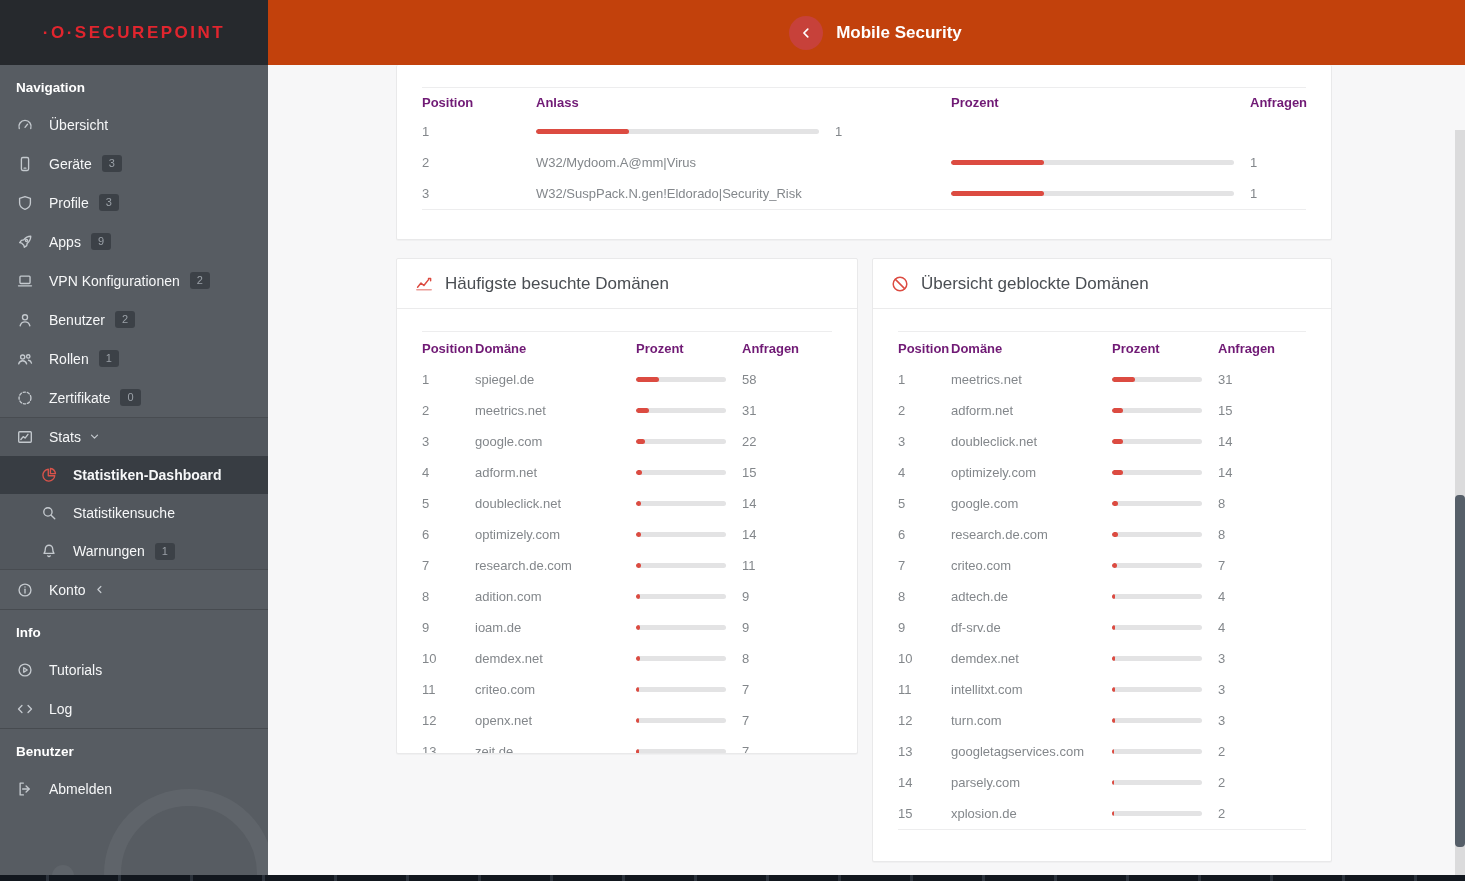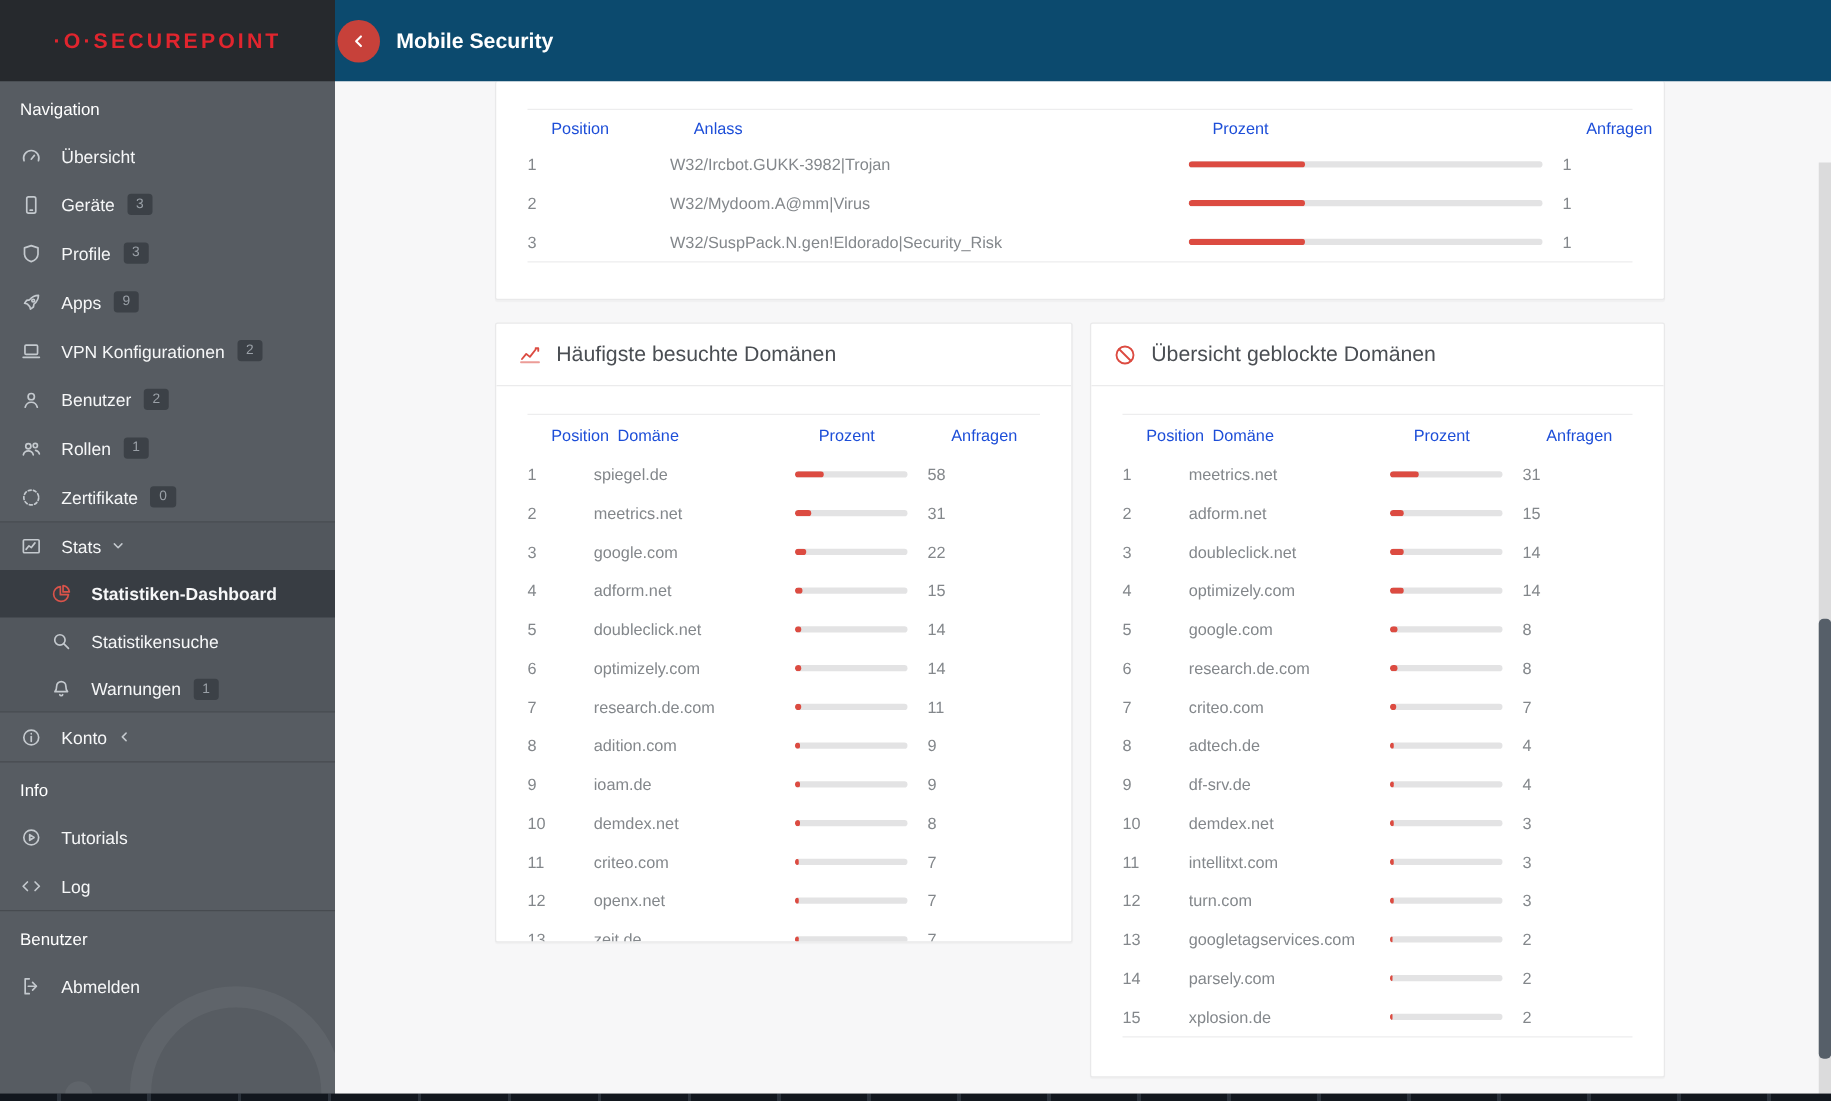--- a/index.html
+++ b/index.html
@@ -7,21 +7,21 @@
   body {
     width:1465px; height:881px; overflow:hidden; position:relative;
     font-family:"Liberation Sans", sans-serif; background:#f7f7f8;
   }
   
   .sidebar { position:absolute; left:0; top:0; width:268px; height:881px;
     background:#575c62; z-index:5; overflow:hidden; }
   .logo { height:65px; background:#26292d; display:flex; align-items:center;
     justify-content:center; color:#e1252e; font-weight:bold; font-size:17px;
     letter-spacing:2.5px; cursor:pointer; }
-  .nav-label { padding:13px 16px 7px; color:#ffffff; font-weight:normal;
+  .nav-label { padding:13px 16px 7px; color:#ffffff; font-weight:bold;
     font-size:13.5px; line-height:20px; }
   .item { height:39px; display:flex; align-items:center; padding:0 16px;
     color:#f6f7f8; font-size:14px; cursor:pointer; position:relative; }
   .item .icn { width:20px; height:18px; margin-right:13px; display:flex;
     align-items:center; color:#c4c9ce; flex:none; }
   .item .lbl { white-space:nowrap; }
   .item.group-head, .item.sub { background:rgba(0,0,0,0.05); }
   .item.group-head { box-shadow: inset 0 1px 0 rgba(0,0,0,0.12); }
   .item.sub { height:38px; padding-left:40px; }
   .item.sub-last { box-shadow: inset 0 -1px 0 rgba(0,0,0,0.12); }
@@ -30,40 +30,40 @@
   .badge { margin-left:10px; background:#3c4147; color:#9aa0a7; font-size:11px;
     padding:2px 7px; border-radius:3px; line-height:13px; flex:none; }
   .chev { margin-left:8px; color:#c4c9ce; display:flex; }
   .sb-divider { height:1px; background:rgba(0,0,0,0.18); }
   .watermark { position:absolute; left:104px; bottom:-78px; width:170px; height:170px;
     border-radius:50%; border:17px solid rgba(255,255,255,0.05); }
   .watermark2 { position:absolute; left:52px; bottom:-6px; width:22px; height:22px;
     border-radius:50%; background:rgba(255,255,255,0.05); }
   
   .topbar { position:absolute; left:268px; top:0; right:0; height:65px;
-    background:#0c4a6e; display:flex; align-items:center; padding-left:2px; z-index:4; }
+    background:#c2410c; display:flex; align-items:center; padding-left:18px; z-index:4;justify-content:center; }
   .back-btn { width:34px; height:34px; border-radius:50%; background:#c7413a;
     display:flex; align-items:center; justify-content:center; margin-right:13px;
     cursor:pointer; color:#fff; flex:none; }
   .topbar h1 { color:#fff; font-size:17px; font-weight:bold; margin:0; }
   
   .content { position:absolute; left:268px; top:65px; right:0; bottom:0;
     background:#f7f7f8; overflow:hidden; }
   .card { position:absolute; background:#fff; border:1px solid #e9e9ea;
     border-radius:2px; box-shadow:0 1px 1px rgba(0,0,0,0.03); overflow:hidden; }
   .card-top   { left:128px; top:0;     width:936px; height:175px; border-top:none; }
   .card-left  { left:128px; top:193px; width:462px; height:496px; }
   .card-right { left:604px; top:193px; width:460px; height:604px; }
   .card-header { height:50px; border-bottom:1px solid #ebebec; display:flex;
     align-items:center; padding:0 17px; font-size:17px; color:#4a4e53; }
   .card-header .icn { margin-right:11px; color:#dc4b41; display:flex; }
   .card-body { padding:0 25px; }
   .dtable { margin-top:22px; border-top:1px solid #ededee; border-bottom:1px solid #ededee; }
-  .thead { display:flex; align-items:center; height:32px; font-weight:normal;
-    font-size:13px; color:#1d4ed8;margin-left:19px; }
+  .thead { display:flex; align-items:center; height:32px; font-weight:bold;
+    font-size:13px; color:#701a75; }
   .card-top .thead { height:28px; }
   .trow { display:flex; align-items:center; height:31px; font-size:13px; color:#83878b; }
   
   .c-pos { width:53px; flex:none; }
   .c-dom { width:161px; flex:none; white-space:nowrap; overflow:visible; }
   .c-bar { width:90px; flex:none; margin-right:16px; }
   .c-req { flex:1; }
   
   .t-pos { width:114px; flex:none; }
   .t-anlass { width:415px; flex:none; white-space:nowrap; }
@@ -283,21 +283,20 @@
     <div class="card-body">
       <div class="dtable" id="threat-table">
           <div class="thead">
             <span class="t-pos">Position</span>
             <span class="t-anlass">Anlass</span>
             <span class="t-bar">Prozent</span>
             <span class="t-req">Anfragen</span>
           </div>
           <div class="trow">
             <span class="t-pos">1</span>
-            <span class="t-anlass">W32/Ircbot.GUKK-3982|Trojan</span>
             <span class="t-bar">
               <span class="bar">
                 <i style="width: 33%;"></i>
               </span>
             </span>
             <span class="t-req">1</span>
           </div>
           <div class="trow">
             <span class="t-pos">2</span>
             <span class="t-anlass">W32/Mydoom.A@mm|Virus</span>

